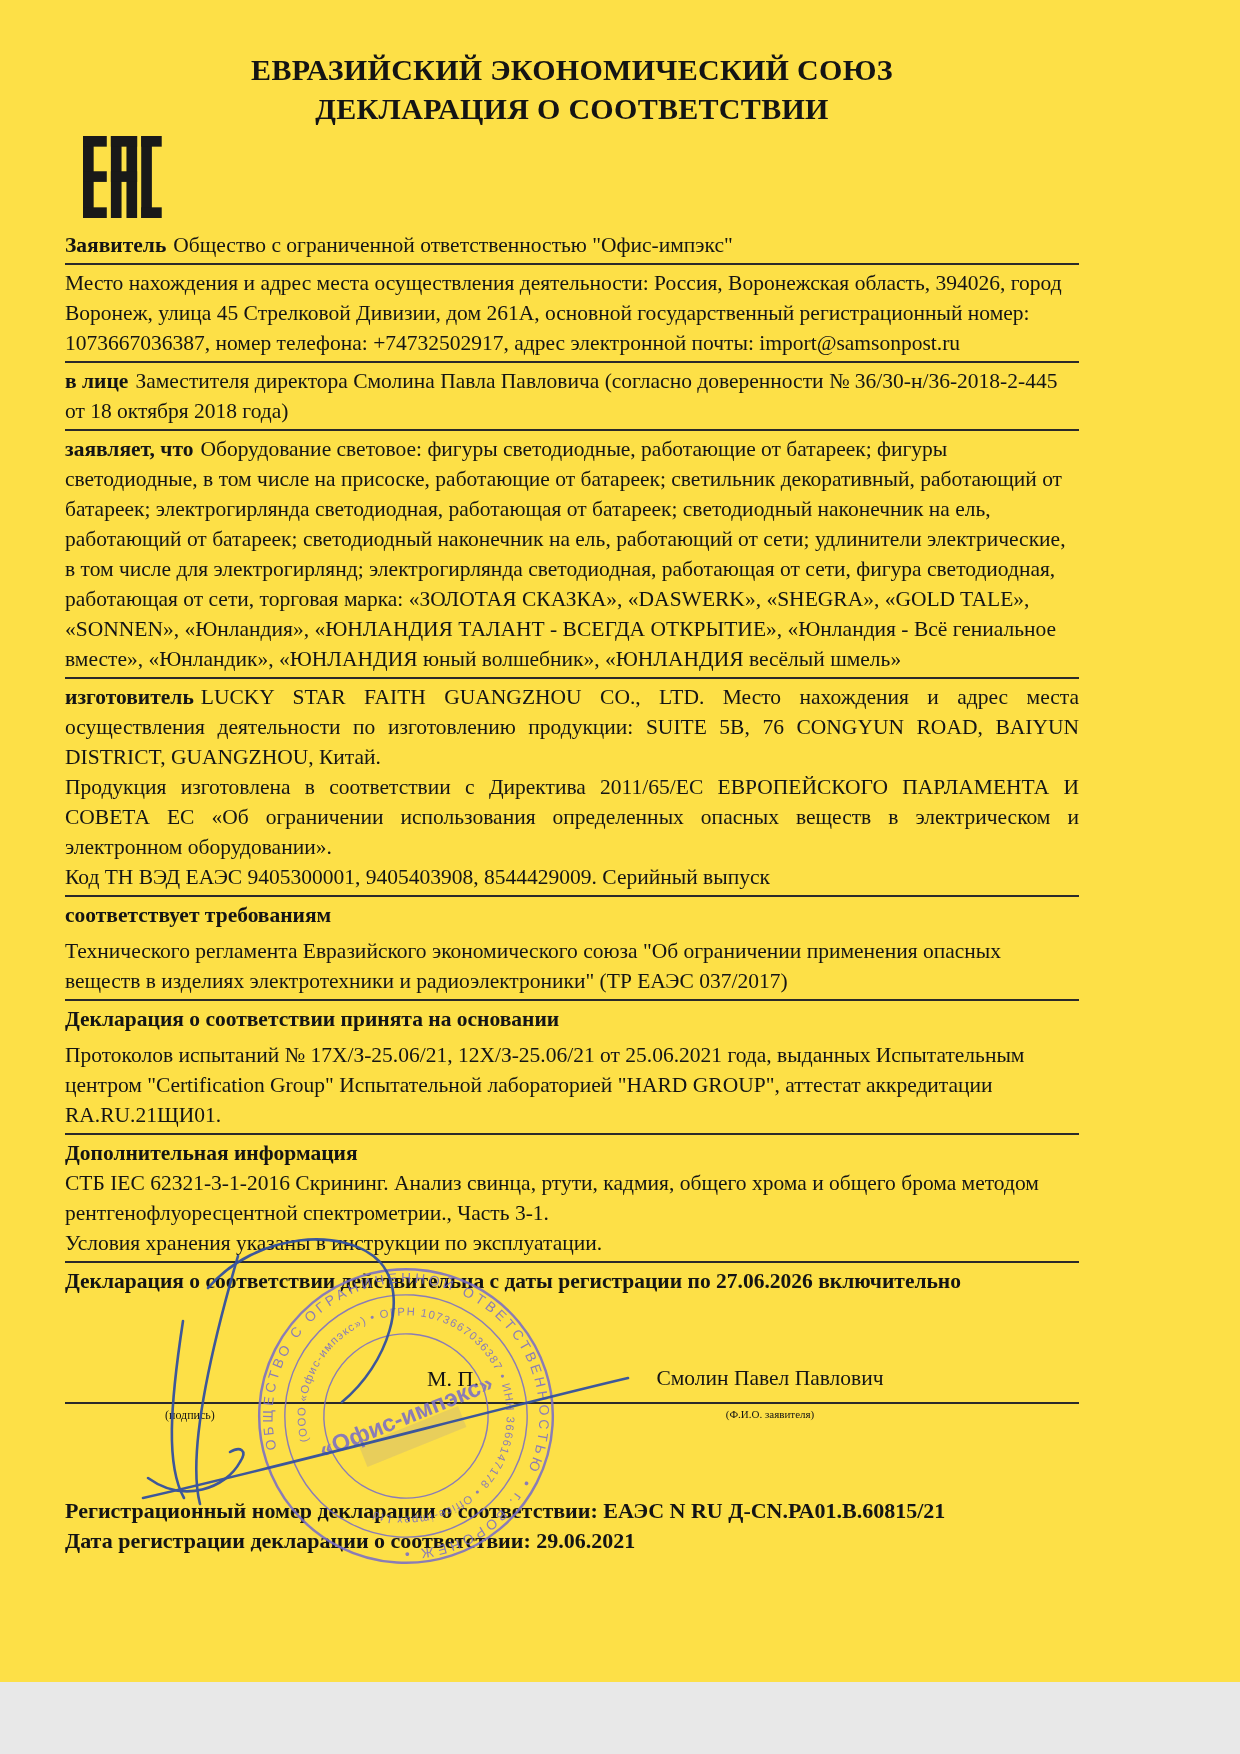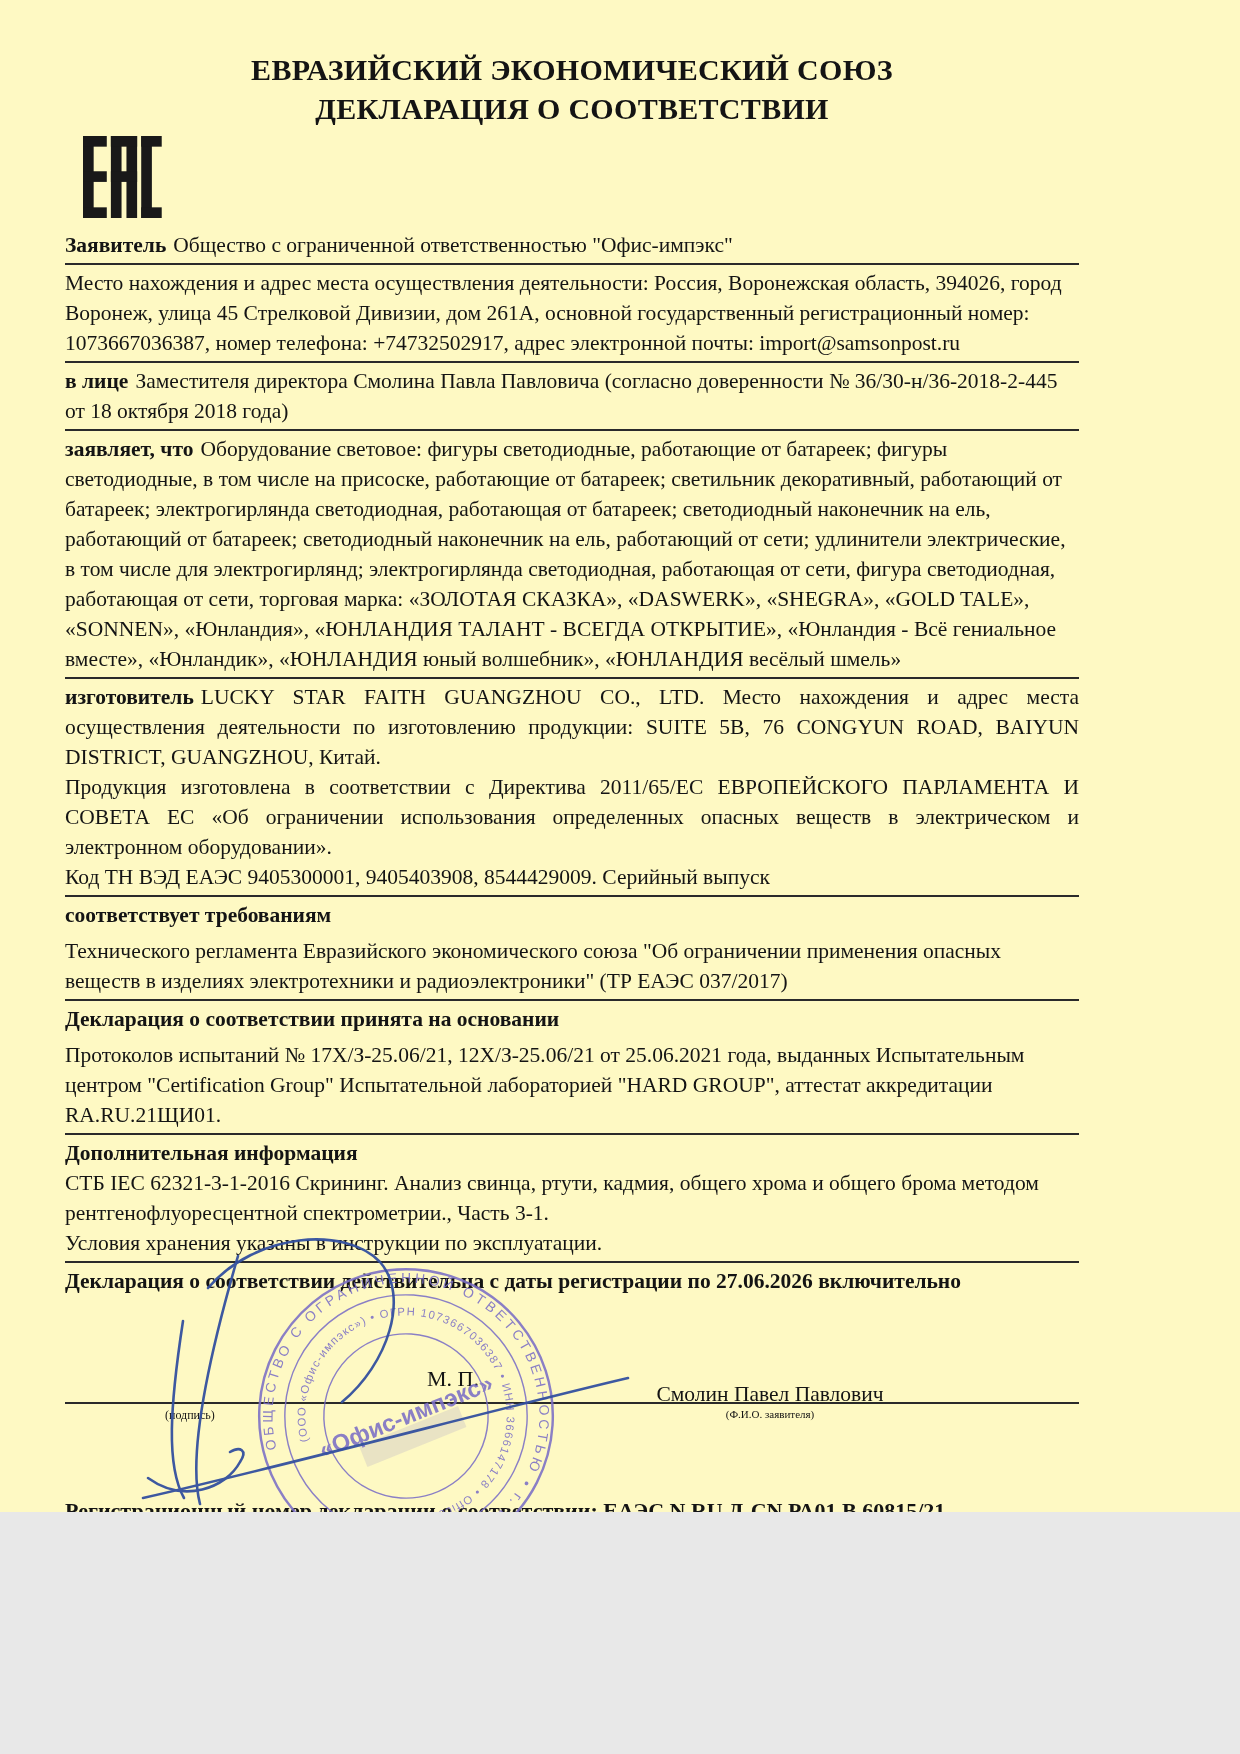--- a/index.html
+++ b/index.html
@@ -1,34 +1,34 @@
 <!DOCTYPE html>
 <html><head>
 <meta charset="utf-8">
 <style>
   html,body{margin:0;padding:0;background:#e8e8e8;}
   .page{
-    position:relative;width:1240px;height:1512px;margin:0 auto;
-    background:#fef9c3;color:#141414;overflow:hidden;
+    position:relative;width:1240px;height:1682px;margin:0 auto;
+    background:#fde047;color:#141414;overflow:hidden;
     font-family:"Liberation Serif", serif;
   }
   .content{position:absolute;left:65px;top:50px;width:1014px;}
   .titles{text-align:center;font-weight:bold;font-size:30px;line-height:39px;letter-spacing:.3px;}
   .eac-wrap{height:88px;margin:8px 0 6px 18px;}
   .eac-wrap svg{display:block;height:82px;width:auto;}
   .para{margin:0;font-size:21.5px;line-height:30px;}
   .lbl{font-weight:bold;padding-right:7px;text-align:right;}
   .bold-line{font-weight:bold;}
   .just{text-align:justify;}
   .rule{border-top:2px solid #2a2a2a;margin:3px 0;height:0;}
   .gap6{margin-top:6px;}
   .sig-block{position:relative;height:172px;margin-top:4px;}
   .sig-rule{position:absolute;left:0;right:0;top:102px;border-top:2px solid #2a2a2a;}
   .mp{position:absolute;left:362px;top:66px;font-size:22px;}
-  .sig-name{position:absolute;left:555px;top:82px;width:300px;text-align:center;font-size:21.5px;}
+  .sig-name{position:absolute;left:555px;top:66px;width:300px;text-align:center;font-size:21.5px;}
   .sig-cap-left{position:absolute;left:100px;top:108px;font-size:12px;}
   .sig-cap-right{position:absolute;left:555px;top:108px;width:300px;text-align:center;font-size:11px;}
   .footer-reg{font-weight:bold;font-size:22px;margin:26px 0 0;}
   .footer-date{font-weight:bold;font-size:22px;margin:4px 0 0;}
   
   .stamp{position:absolute;left:252px;top:1262px;width:308px;height:308px;color:#7b6fc6;opacity:.88;pointer-events:none;}
   .autograph{position:absolute;left:88px;top:1226px;width:570px;height:300px;color:#33509f;pointer-events:none;}
 </style>
 </head>
 <body>

